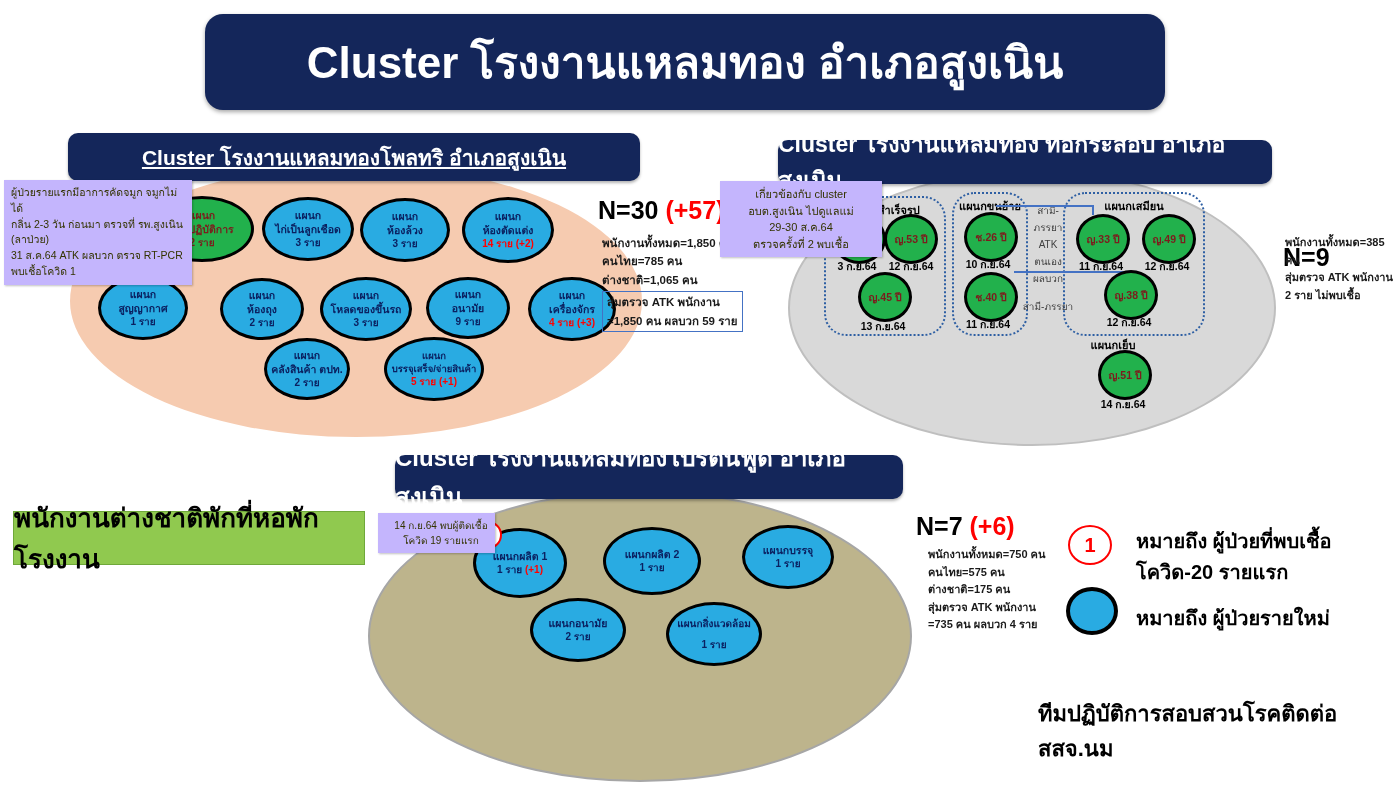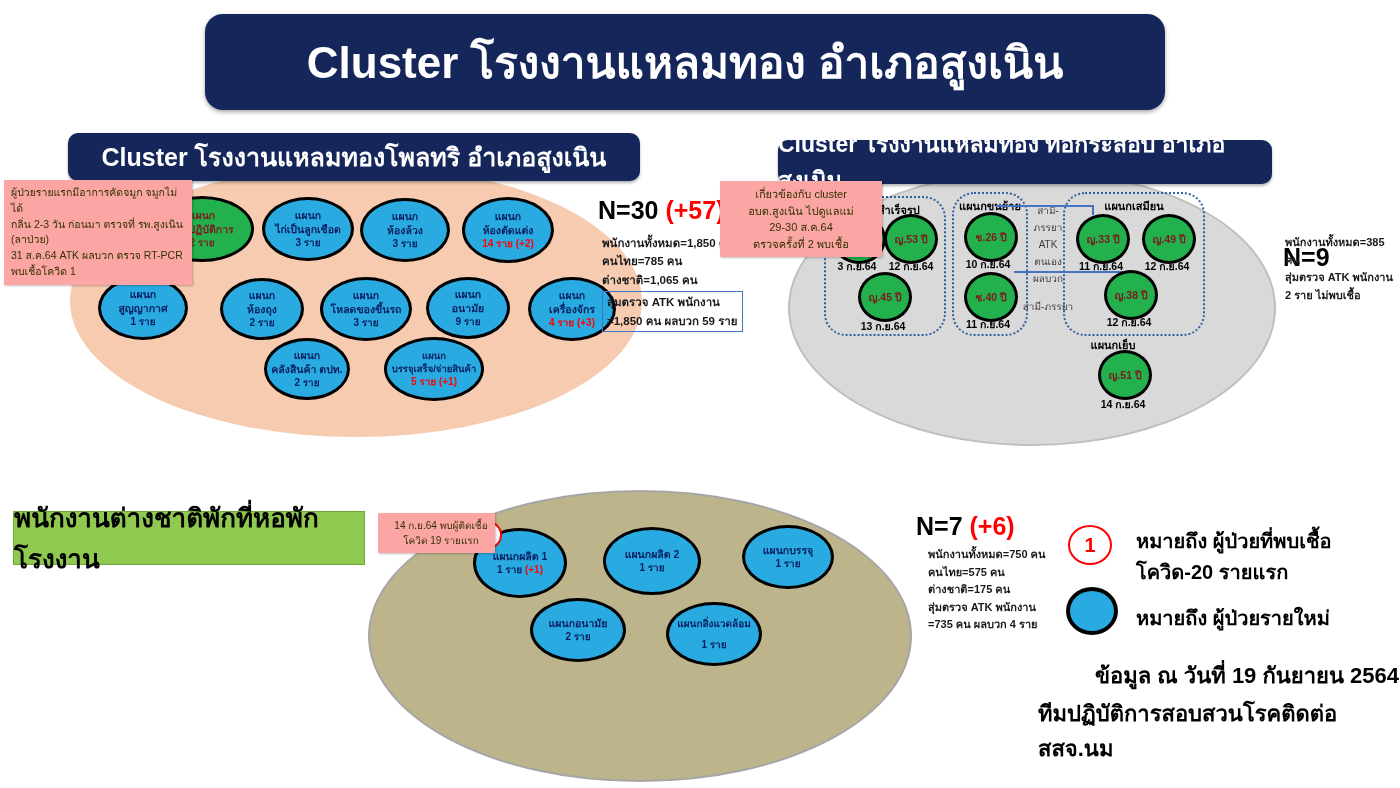--- a/index.html
+++ b/index.html
@@ -7,21 +7,21 @@
           font-family:"Liberation Sans", sans-serif;}
   .main-title{position:absolute;left:205px;top:14px;width:960px;height:96px;background:#14265A;
               border-radius:18px;color:#ffffff;font-size:44px;font-weight:bold;
               display:flex;align-items:center;justify-content:center;box-shadow:0 2px 4px rgba(0,0,0,.35);}
   .hdr{position:absolute;background:#14265A;border-radius:10px;color:#ffffff;font-weight:bold;
        display:flex;align-items:center;justify-content:center;box-shadow:0 2px 3px rgba(0,0,0,.3);z-index:5;}
   .ellipse{position:absolute;border-radius:50%;z-index:1;}
   .peach{background:#F6CBB0;}
   .grayell{background:#D9D9D9;border:2px solid #BFBFBF;}
   .olive{background:#BDB48C;border:2px solid #A6A6A6;}
-  .note{position:absolute;background:#fca5a5;color:#333300;font-size:10.5px;line-height:1.5;
+  .note{position:absolute;background:#c4b5fd;color:#333300;font-size:10.5px;line-height:1.5;
         padding:5px 7px;z-index:6;box-shadow:1px 1px 2px rgba(0,0,0,.25);}
   .nline{position:absolute;font-size:25px;font-weight:bold;color:#000;z-index:6;}
   .red{color:#FF0000;}
   .stats{position:absolute;font-size:11.5px;font-weight:bold;color:#1a1a1a;line-height:1.6;z-index:6;}
   .statbox{border:1.5px solid #4472C4;padding:1px 4px;margin-top:2px;display:inline-block;}
   .case{position:absolute;border:3px solid #000;border-radius:50%;background:#29ABE2;z-index:4;
         display:flex;flex-direction:column;align-items:center;justify-content:center;
         text-align:center;color:#0B2161;font-weight:bold;font-size:10.5px;line-height:1.3;}
   .case .l3{font-size:10px;}
   .case.greenc{background:#22B14C;color:#7B1D1D;}
@@ -48,21 +48,21 @@
   .foot{position:absolute;font-size:22px;font-weight:bold;color:#000;z-index:6;}
 </style>
 </head>
 <body>
 
 <div class="canvas">
 
   <div class="main-title">Cluster โรงงานแหลมทอง อำเภอสูงเนิน</div>
 
   <div class="ellipse peach" style="left:70px;top:165px;width:572px;height:272px;"></div>
-  <div class="hdr" style="left:68px;top:133px;width:572px;height:48px;font-size:25px;">Cluster โรงงานแหลมทองโพลทริ อำเภอสูงเนิน</div>
+  <div class="hdr" style="left:68px;top:133px;width:572px;height:48px;font-size:21px;text-decoration:underline;">Cluster โรงงานแหลมทองโพลทริ อำเภอสูงเนิน</div>
 
   <div class="note" style="left:4px;top:180px;width:174px;">
     <span>ผู้ป่วยรายแรกมีอาการคัดจมูก จมูกไม่ได้</span><br>
     <span>กลิ่น 2-3 วัน ก่อนมา ตรวจที่ รพ.สูงเนิน</span><br>
     <span>(ลาป่วย)</span><br>
     <span>31 ส.ค.64 ATK ผลบวก ตรวจ RT-PCR</span><br>
     <span>พบเชื้อโควิด 1</span>
   </div>
 
   <div class="nline" style="left:598px;top:196px;">
@@ -213,20 +213,21 @@
   </div>
   <div class="mdate" style="left:1094px;top:314px;">12 ก.ย.64</div>
 
   <div class="mdate" style="left:1078px;top:336px;font-size:11px;">แผนกเย็บ</div>
   <div class="member" style="left:1098px;top:350px;">
     <span>ญ.51 ปี</span>
   </div>
   <div class="mdate" style="left:1088px;top:396px;">14 ก.ย.64</div>
 
   <div class="ellipse olive" style="left:368px;top:490px;width:540px;height:288px;"></div>
+  <div class="hdr" style="left:395px;top:455px;width:508px;height:44px;font-size:24px;">Cluster โรงงานแหลมทองโปรตีนฟู้ด อำเภอสูงเนิน</div>
 
   <div class="greenlabel" style="left:13px;top:511px;width:350px;height:52px;">พนักงานต่างชาติพักที่หอพักโรงงาน</div>
 
   <div class="note" style="left:378px;top:513px;width:94px;text-align:center;font-size:10px;padding-left:16px;">
     <span>14 ก.ย.64 พบผู้ติดเชื้อ</span><br>
     <span>โควิด 19 รายแรก</span>
   </div>
 
   <div class="nline" style="left:916px;top:512px;">
     <span>N=7</span>
@@ -260,16 +261,15 @@
   <div class="case" style="left:666px;top:602px;width:90px;height:58px;font-size:10px;gap:8px;">
     <span>แผนกสิ่งแวดล้อม</span>
     <span class="l3"><span>1 ราย</span><span class="red"></span></span>
   </div>
 
   <div class="legend-badge" style="left:1068px;top:525px;">1</div>
   <div class="legend-text" style="left:1136px;top:525px;">หมายถึง ผู้ป่วยที่พบเชื้อ</div>
   <div class="legend-text" style="left:1136px;top:556px;">โควิด-20 รายแรก</div>
   <div class="legend-dot" style="left:1066px;top:587px;"></div>
   <div class="legend-text" style="left:1136px;top:602px;">หมายถึง ผู้ป่วยรายใหม่</div>
-  <div class="foot" style="left:1095px;top:658px;">ข้อมูล ณ วันที่ 19 กันยายน 2564</div>
   <div class="foot" style="left:1038px;top:696px;">ทีมปฏิบัติการสอบสวนโรคติดต่อ สสจ.นม</div>
 
 </div>
 
 </body></html>

